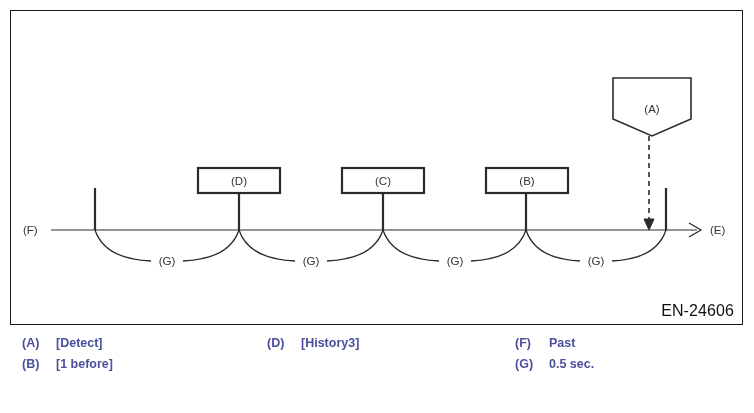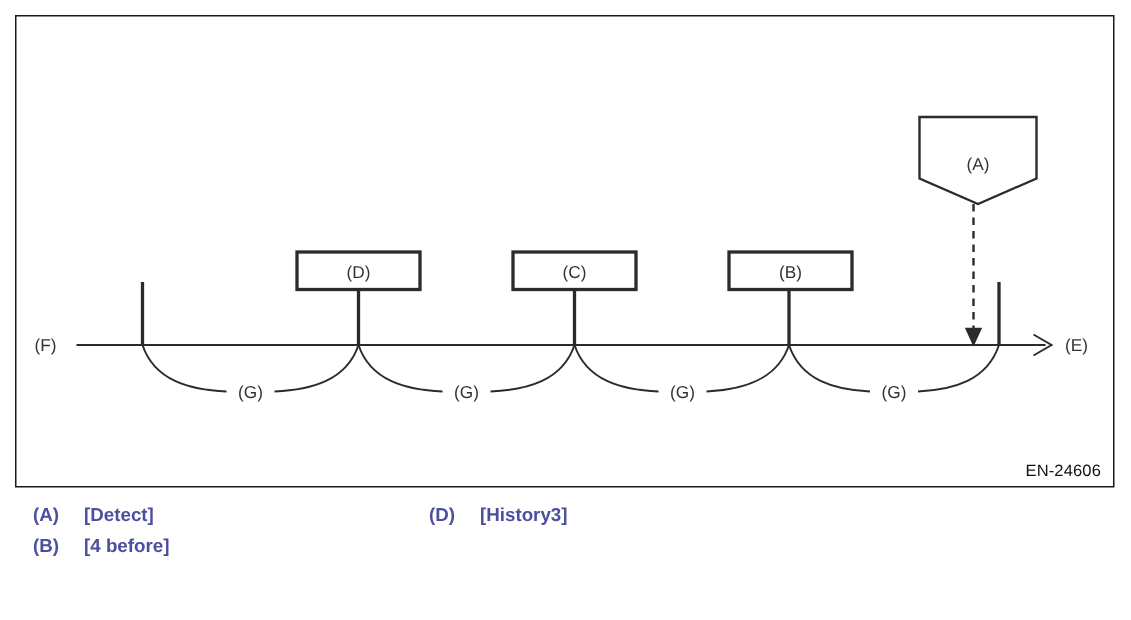--- a/index.html
+++ b/index.html
@@ -35,41 +35,41 @@
     left: 0;
     top: 0;
     width: 731px;
     height: 313px;
     display: block;
   }
   .figure-id {
     position: absolute;
     right: 8px;
     bottom: 4px;
-    font-size: 11px;
+    font-size: 16px;
     color: #111111;
     font-family: "Liberation Sans", sans-serif;
     letter-spacing: 0.1px;
     white-space: nowrap;
     text-align: center;
   }
   .legend {
     position: absolute;
     left: 10px;
     top: 333px;
     width: 733px;
     height: 74px;
     font-weight: bold;
   }
   .legend-col {
     position: absolute;
     top: 0;
   }
   .legend-col-1 { left: 12px; }
-  .legend-col-2 { left: 257px; margin-left: 19px; }
+  .legend-col-2 { left: 257px; }
   .legend-col-3 { left: 505px; }
   .legend-row {
     height: 21px;
     line-height: 21px;
     white-space: nowrap;
     color: #4a4f9e;
     font-size: 12.5px;
     font-family: "Liberation Sans", sans-serif;
   }
   .legend-key {
@@ -161,26 +161,34 @@
     <div class="figure-id">EN-24606</div>
   </div>
 
   <div class="legend">
 
     <div class="legend-col legend-col-1">
       <div class="legend-row">
         <span class="legend-key">(A)</span><span class="legend-val">[Detect]</span>
       </div>
       <div class="legend-row">
-        <span class="legend-key">(B)</span><span class="legend-val">[4 before]</span>
+        <span class="legend-key">(B)</span><span class="legend-val">[1 before]</span>
       </div>
     </div>
 
     <div class="legend-col legend-col-2">
       <div class="legend-row">
         <span class="legend-key">(D)</span><span class="legend-val">[History3]</span>
       </div>
     </div>
 
+    <div class="legend-col legend-col-3">
+      <div class="legend-row">
+        <span class="legend-key">(F)</span><span class="legend-val">Past</span>
+      </div>
+      <div class="legend-row">
+        <span class="legend-key">(G)</span><span class="legend-val">0.5 sec.</span>
+      </div>
+    </div>
 
   </div>
 
 </div>
 
 </body></html>

